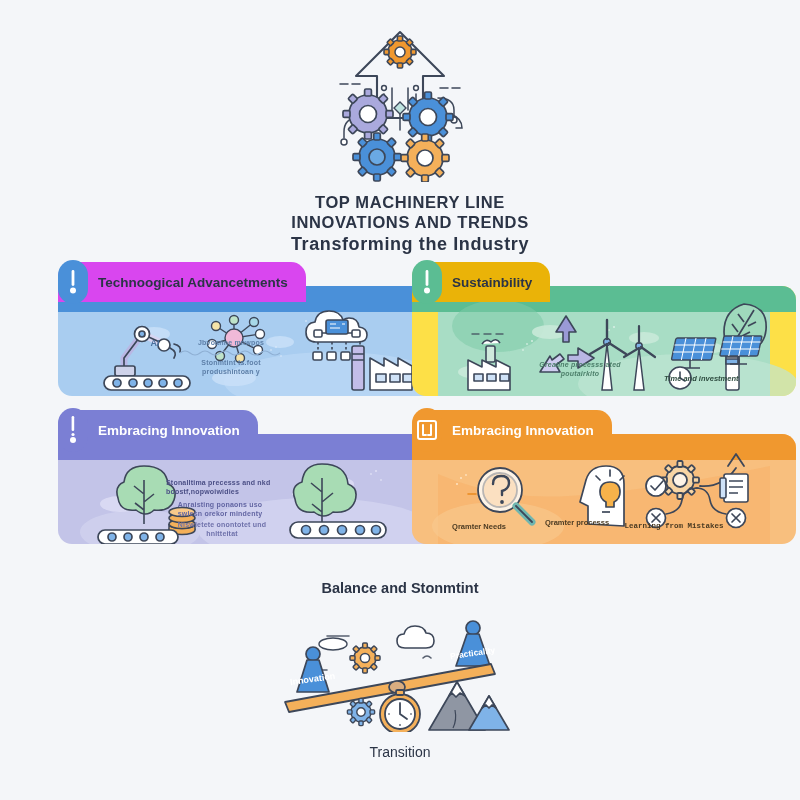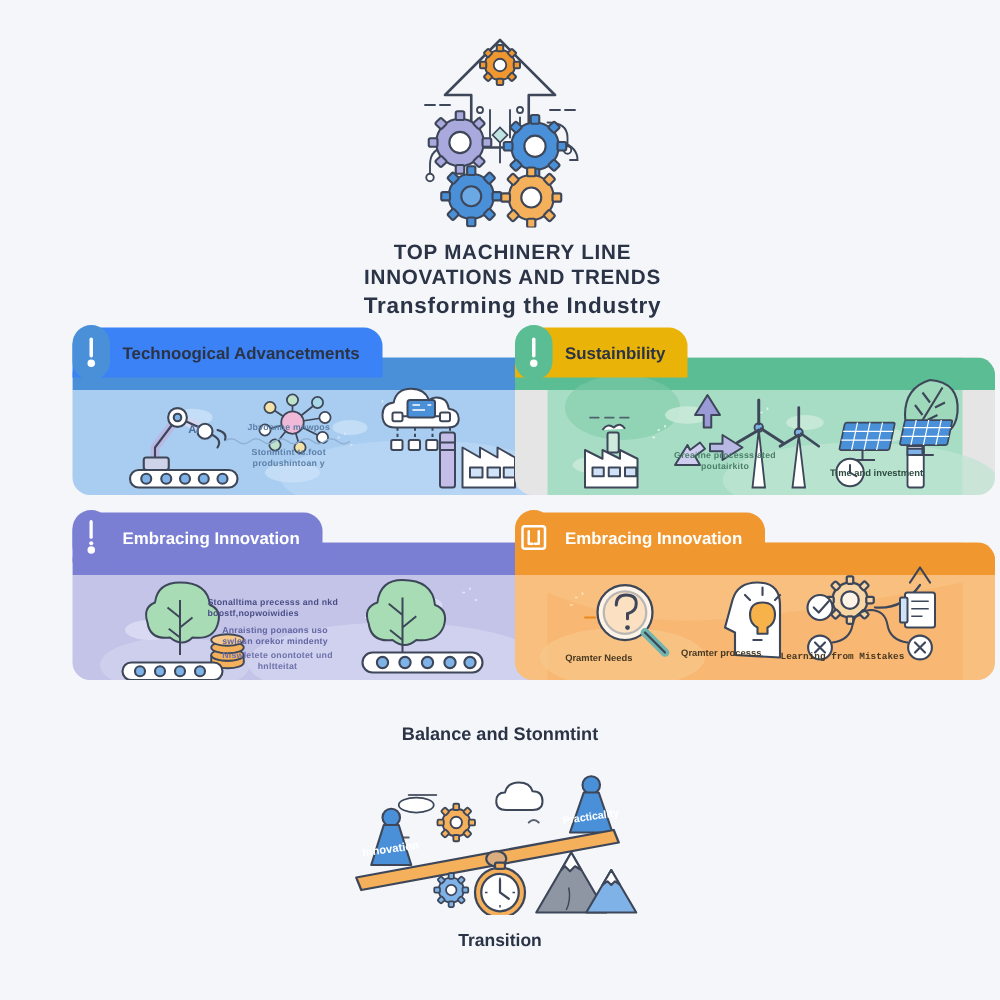--- a/index.html
+++ b/index.html
@@ -63,21 +63,21 @@
     position: absolute; text-align: center; line-height: 1.25;
     font-size: 7.5px; font-weight: bold;
   }
   .cap-sharp { filter: none; }
   .cap-blur { filter: blur(.5px); }
 
   
   .bottom { position: absolute; left: 0; top: 580px; width: 800px; text-align: center; }
   .bottom-title { font-size: 14.5px; font-weight: bold; color: #2b3446; }
   .seesaw { width: 246px; height: 122px; margin: 14px auto 0; display: block; }
-  .bottom-caption { font-size: 14px; font-weight: bold; color: #2b3446; margin-top: 12px; }
+  .bottom-caption { font-size: 14px; font-weight: normal; color: #2b3446; margin-top: 12px; }
 </style>
 </head>
 <body>
 
 <div class="page">
 
   <div class="hero">
     <svg class="hero-art" viewBox="0 0 240 160">
       <g fill="none" stroke="#3d4759" stroke-width="2.1" stroke-linecap="round" stroke-linejoin="round">
         <path d="M120 10 L164 54 L143 54 L143 96 L97 96 L97 54 L76 54 Z"></path>
@@ -282,33 +282,33 @@
               <path d="M268 68 h12 M268 74 h12"></path>
             </g>
           </svg>
           <div class="blurb" style="left:118px; top:52px; width:110px; color:#5d7fa8;">Jbvoanne mnwpos</div>
           <svg style="position:absolute;left:120px;top:62px;" width="108" height="8">
             <path d="M2 5 q5 -4 10 0 t10 0 t10 0 t10 0 t10 0 t10 0 t10 0 t10 0 t10 0 t10 0" fill="none" stroke="#8fb0d4" stroke-width="1.2"></path>
           </svg>
           <div class="blurb" style="left:118px; top:72px; width:110px; color:#5d7fa8;">Stonmtint ts.foot produshintoan y</div>
           <div class="cap cap-blur" style="left:82px; top:52px; width:30px; font-size:9px; color:#4a6f9c;">AI</div>
         </div>
-        <div class="tab tab-dark" style="background:#3b82f6;">
+        <div class="tab tab-dark" style="background:#d946ef;">
           <div class="tab-badge" style="background:#4a90d9;">
             <svg width="12" height="28" viewBox="0 0 12 28">
               <rect x="4.6" y="2" width="2.8" height="16" rx="1.4" fill="#fff"></rect>
               <circle cx="6" cy="22.5" r="3" fill="#fff"></circle>
             </svg>
           </div>
           <span class="tab-label">Technoogical Advancetments</span>
         </div>
       </div>
 
       <div class="card">
-        <div class="card-body" style="background:#e5e5e5;">
+        <div class="card-body" style="background:#fde047;font-style:italic;">
           <div class="band" style="background:#5bbd93;"></div>
           <svg class="scene" viewBox="0 0 332 110">
             <rect x="0" y="0" width="332" height="26" fill="#5bbd93"></rect>
             <rect x="0" y="26" width="332" height="84" fill="#a8ddc5"></rect>
             <ellipse cx="60" cy="40" rx="46" ry="26" fill="#7ecaa8" opacity=".55"></ellipse>
             <ellipse cx="250" cy="98" rx="110" ry="30" fill="#bfe6d3" opacity=".7"></ellipse>
             <g fill="#c9ead9" opacity=".9">
               <ellipse cx="112" cy="46" rx="18" ry="7"></ellipse>
                 <ellipse cx="206" cy="52" rx="15" ry="6"></ellipse>
               <ellipse cx="268" cy="62" rx="17" ry="6"></ellipse>

